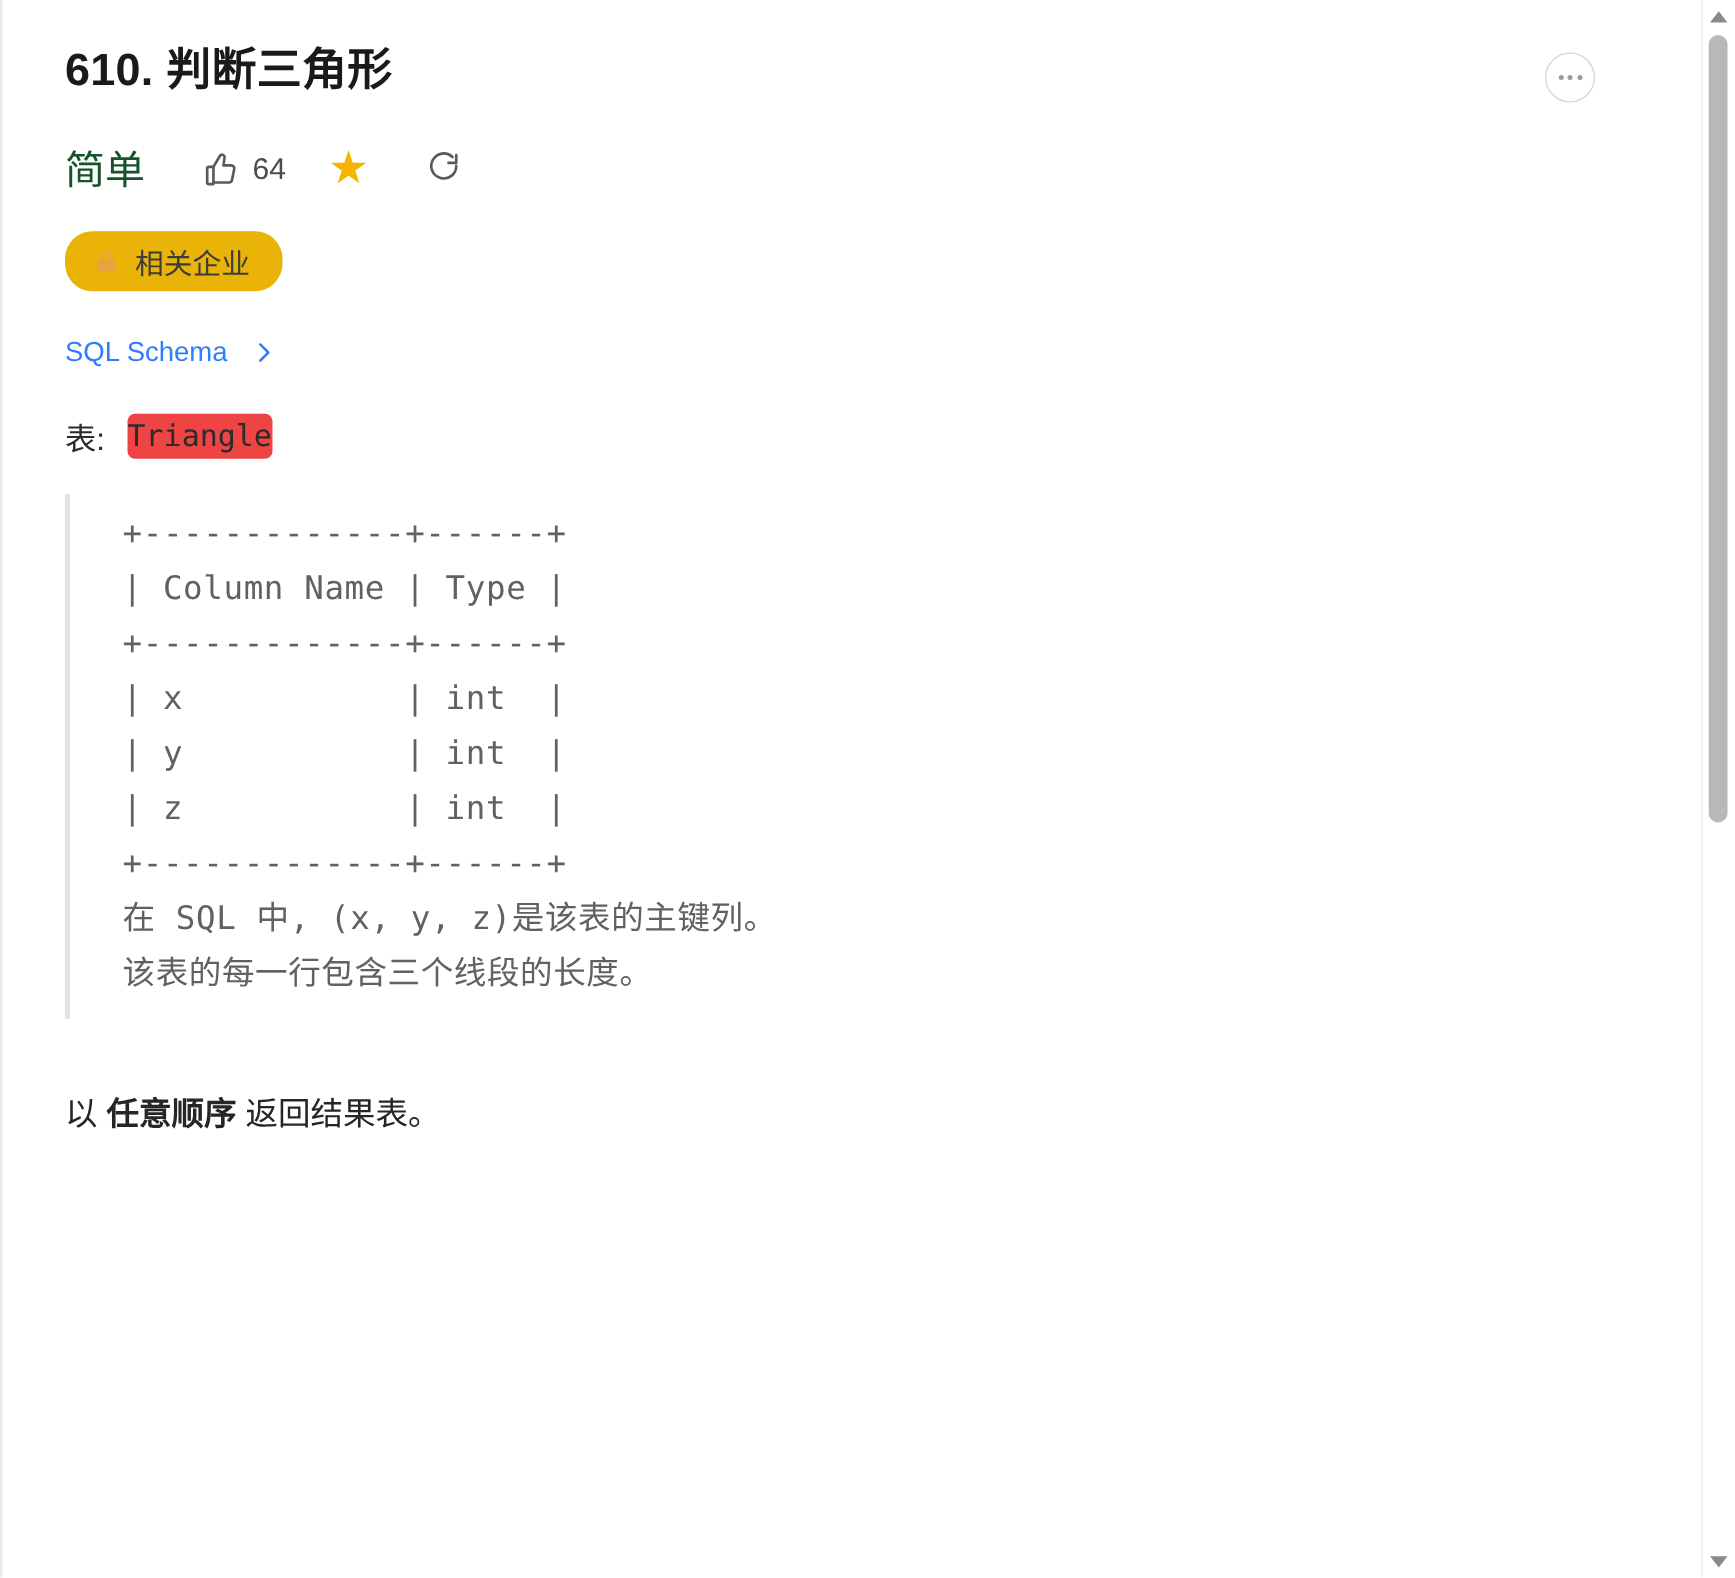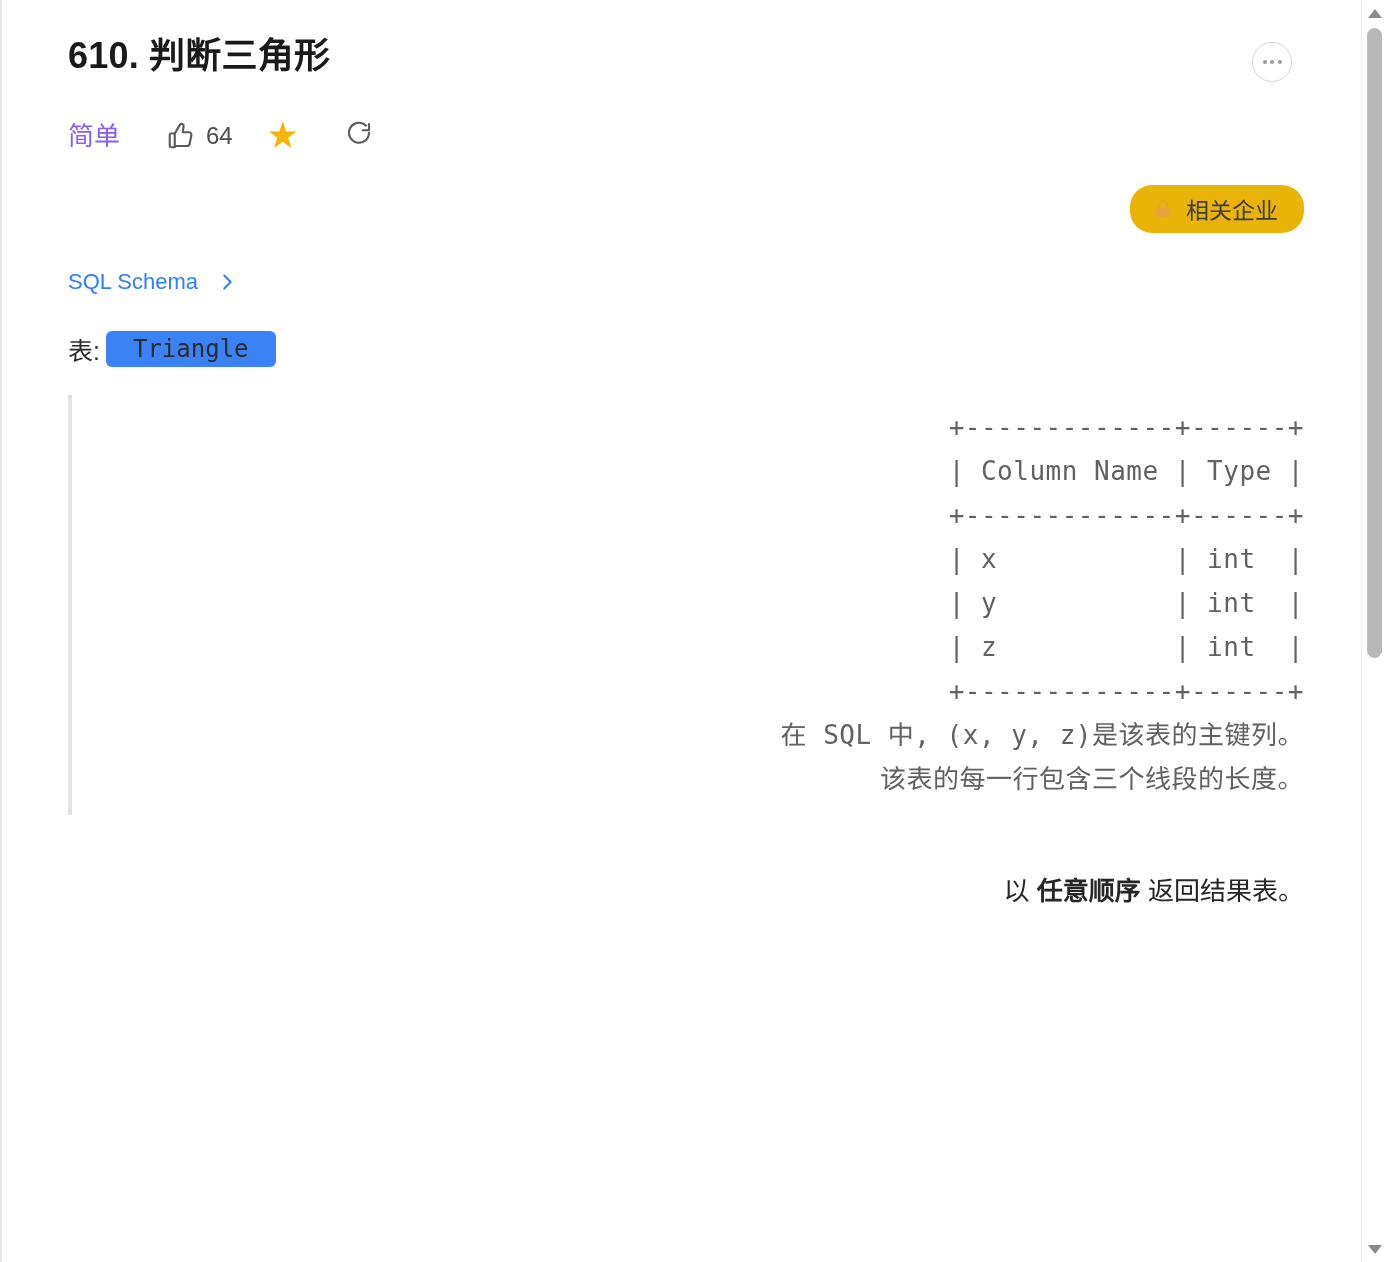--- a/index.html
+++ b/index.html
@@ -28,28 +28,27 @@
     position: absolute;
     left: 0;
     top: 0;
     width: 2px;
     height: 1262px;
     background: #e8e8e8;
   }
 
   .content {
     position: absolute;
-    left: 16px;
+    left: 0;
     top: 0;
     width: 1340px;
     height: 1010px;
     box-sizing: border-box;
     padding: 32px 52px 0 52px;
     overflow: hidden;
-    text-align: right;
   }
 
   
   .title-row {
     display: flex;
     align-items: flex-start;
     justify-content: space-between;
   }
   .title {
     font-size: 36px;
@@ -90,22 +89,22 @@
   }
 
   
   .meta-row {
     display: flex;
     align-items: center;
     margin-top: 33px;
     height: 42px;
   }
   .difficulty {
-    font-size: 26px;
-    color: #8b5cf6;
+    font-size: 32px;
+    color: #14532d;
     line-height: 42px;
     margin-right: 46px;
   }
   .vote {
     display: flex;
     align-items: center;
     margin-right: 35px;
     color: #5a5a5a;
   }
   .vote .count {
@@ -164,26 +163,26 @@
   
   .table-caption {
     margin-top: 36px;
     font-size: 25px;
     color: #2b2b2b;
     display: flex;
     align-items: center;
   }
   .code-inline {
     font-family: "DejaVu Sans Mono", monospace;
-    background: #3b82f6;
+    background: #ef4444;
     border-radius: 6px;
-    padding: 4px 27px;
+    padding: 4px 0;
     font-size: 24px;
     color: #2b2b2b;
-    margin-left: 6px;
+    margin-left: 18px;
   }
 
   
   .pre-block {
     margin-top: 28px;
     border-left: 4px solid #e3e3e3;
     padding: 10px 0 14px 42px;
   }
   .pre-block pre {
     margin: 0;

